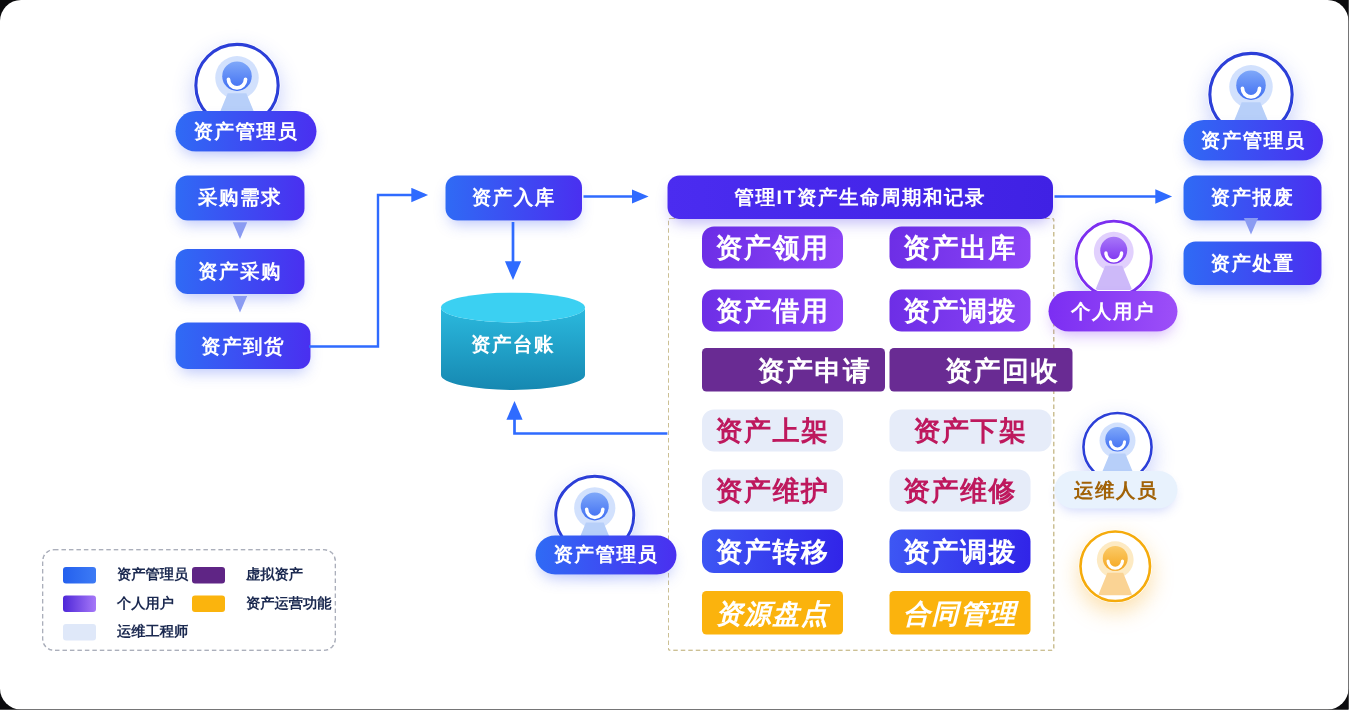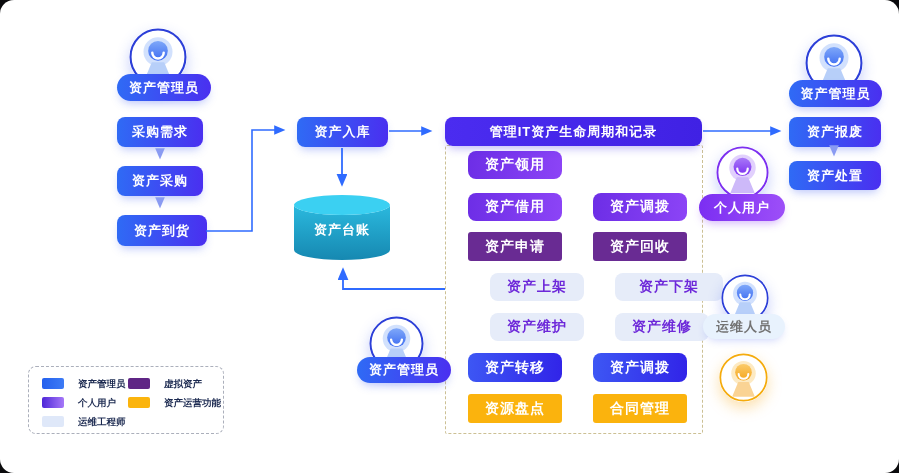--- a/index.html
+++ b/index.html
@@ -7,28 +7,28 @@
   .card{position:relative;width:899px;height:473px;background:#ffffff;border-radius:14px;overflow:hidden;}
   .abs{position:absolute;}
   
   .node{position:absolute;display:flex;align-items:center;justify-content:center;
         color:#fff;font-weight:bold;font-size:13px;letter-spacing:1px;white-space:nowrap;}
   .grad-blue{background:linear-gradient(93deg,#2f6bf5 0%,#4a2ff0 100%);border-radius:8px;
         box-shadow:0 5px 10px -3px rgba(48,80,240,.35);}
   .hdr{background:linear-gradient(93deg,#4b2cf0,#4021e4);border-radius:8px;z-index:4;
         box-shadow:0 5px 10px -3px rgba(60,40,230,.35);}
   .pill{border-radius:14px;}
-  .item{font-size:14px;z-index:3;}
+  .item{font-size:18px;z-index:3;}
   .item-purple{background:linear-gradient(93deg,#6d2ee6,#8c44f6);border-radius:8px;}
-  .item-darkpurple{background:#692b93;border-radius:3px;}
-  .item-light{background:#e6ecf9;color:#6d28d9;border-radius:8px;margin-left:22px;}
+  .item-darkpurple{background:#692b93;border-radius:3px;padding-left:28px;}
+  .item-light{background:#e6ecf9;color:#be185d;border-radius:8px;}
   .item-blue{background:linear-gradient(93deg,#3d57f4,#3124e8);border-radius:8px;}
-  .item-yellow{background:#fbb30d;border-radius:3px;}
+  .item-yellow{background:#fbb30d;border-radius:3px;font-style:italic;}
   .pill-purple{background:linear-gradient(93deg,#7b2ef2,#9d4ff8);box-shadow:0 5px 10px -3px rgba(140,60,245,.4);}
-  .pill-lightblue{background:#e8f2fd;color:#737373;box-shadow:0 4px 8px -3px rgba(48,80,240,.25);}
+  .pill-lightblue{background:#e8f2fd;color:#a16207;box-shadow:0 4px 8px -3px rgba(48,80,240,.25);}
   .pill-yellow{background:#fdb40d;box-shadow:0 5px 10px -3px rgba(250,170,20,.45);}
   
   .panel{position:absolute;left:445px;top:145px;width:256px;height:287px;
          border:1px dashed #ccc094;background:#ffffff;z-index:2;border-radius:2px;}
   
   .avatar{position:absolute;border-radius:50%;z-index:5;box-shadow:0 6px 14px rgba(60,90,240,.28);}
   .avatar svg{display:block;width:100%;height:100%;}
   .avatar.yellow{box-shadow:0 6px 14px rgba(245,170,30,.35);}
   
   .legend{position:absolute;left:28px;top:366px;width:194px;height:66px;
@@ -115,20 +115,21 @@
   <svg class="abs" style="left:292px;top:195px;z-index:2" width="100" height="66" viewBox="0 0 100 66">
     <path d="M2,10 L2,55 A48,10 0 0 0 98,55 L98,10 A48,10 0 0 1 2,10 Z" fill="url(#cylBody)"></path>
     <ellipse cx="50" cy="10" rx="48" ry="10" fill="#3bd0f2"></ellipse>
   </svg>
   <div class="cyl-label">资产台账</div>
 
   <div class="panel"></div>
   <div class="node hdr" style="left:445px;top:117px;width:257px;height:29px">管理IT资产生命周期和记录</div>
 
   <div class="node item item-purple" style="left:468px;top:151px;width:94px;height:28px">资产领用</div>
+  <div class="node item item-purple" style="left:593px;top:151px;width:94px;height:28px">资产出库</div>
   <div class="node item item-purple" style="left:468px;top:193px;width:94px;height:28px">资产借用</div>
   <div class="node item item-purple" style="left:593px;top:193px;width:94px;height:28px">资产调拨</div>
   <div class="node item item-darkpurple" style="left:468px;top:232px;width:94px;height:29px">资产申请</div>
   <div class="node item item-darkpurple" style="left:593px;top:232px;width:94px;height:29px">资产回收</div>
   <div class="node item item-light" style="left:468px;top:273px;width:94px;height:28px">资产上架</div>
   <div class="node item item-light" style="left:593px;top:273px;width:108px;height:28px">资产下架</div>
   <div class="node item item-light" style="left:593px;top:313px;width:94px;height:28px">资产维修</div>
   <div class="node item item-light" style="left:468px;top:313px;width:94px;height:28px">资产维护</div>
   <div class="node item item-blue" style="left:468px;top:353px;width:94px;height:29px">资产转移</div>
   <div class="node item item-blue" style="left:593px;top:353px;width:94px;height:29px">资产调拨</div>

